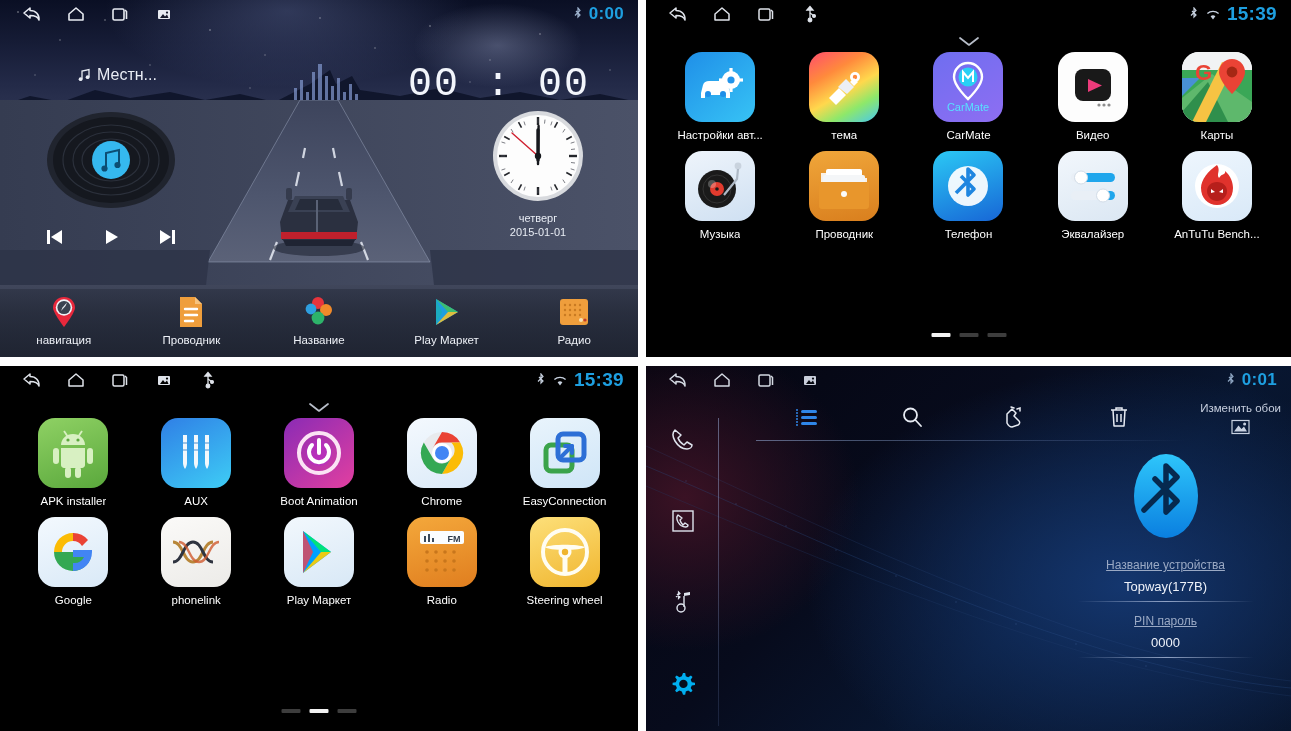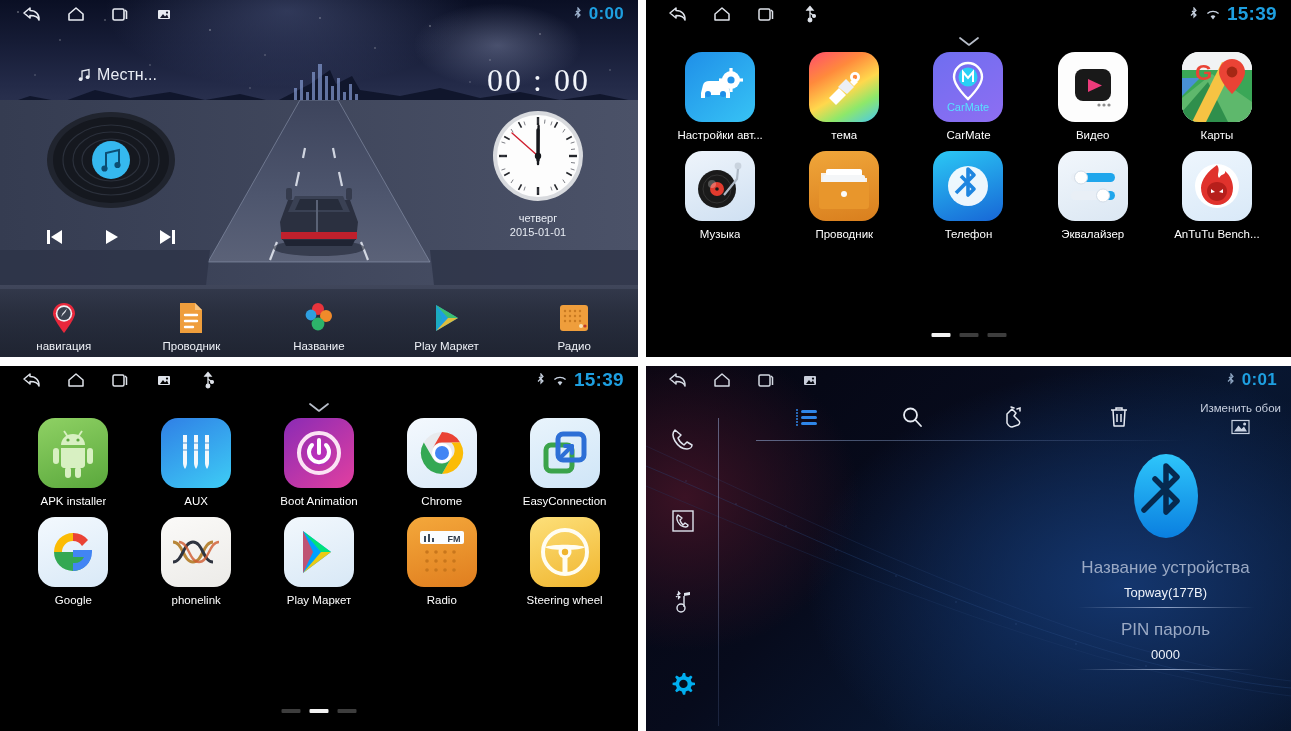--- a/index.html
+++ b/index.html
@@ -45,32 +45,32 @@
       radial-gradient(1px 1px at 595px 14px, rgba(255,255,255,.6), transparent),
       radial-gradient(1px 1px at 35px 75px, rgba(255,255,255,.45), transparent),
       radial-gradient(1px 1px at 250px 88px, rgba(255,255,255,.45), transparent),
       radial-gradient(1px 1px at 470px 82px, rgba(255,255,255,.45), transparent),
       radial-gradient(1px 1px at 610px 70px, rgba(255,255,255,.5), transparent); }
   .skyline { position:absolute; left:0; top:62px; width:100%; height:50px; }
   .road-wrap { position:absolute; left:0; top:100px; width:100%; height:185px; }
   .nowplay { position:absolute; left:78px; top:66px; display:flex; align-items:center; gap:6px; z-index:12; }
   .nowplay span { color:#e9edf5; font-size:16px; }
   .bigclock { position:absolute; right:48px; top:62px; z-index:12;
-    color:#f2f5fb; font-size:32px; font-weight:300; letter-spacing:2px;
-    font-family:Liberation Serif, serif;margin-left:8px; }
+    color:#f2f5fb; font-size:40px; font-weight:300; letter-spacing:2px;
+    font-family:Liberation Mono, monospace;margin-left:8px; }
   .vinyl { position:absolute; left:45px; top:110px; width:132px; height:100px; z-index:12; }
   .mctrl { position:absolute; left:40px; top:222px; width:142px; display:flex;
     align-items:center; justify-content:space-between; z-index:12; }
   .mbtn { width:30px; height:30px; display:flex; align-items:center; justify-content:center; }
   .clockw { position:absolute; right:52px; top:108px; width:96px; text-align:center; z-index:12; }
   .clk-day { color:#e8ecf4; font-size:11px; margin-top:4px; }
   .clk-date { color:#e8ecf4; font-size:11px; margin-top:2px; }
   .dock { position:absolute; left:0; bottom:0; width:100%; height:68px; z-index:15;
     background:linear-gradient(180deg,rgba(40,46,62,.55) 0%,rgba(30,35,48,.9) 100%);
-    display:flex; align-items:center; padding-top:6px; }
+    display:flex; align-items:flex-start; padding-top:6px; }
   .dockitem { flex:1; display:flex; flex-direction:column; align-items:center; gap:5px; }
   .dockitem .lbl { color:#eef1f7; font-size:11.5px; }
   .dock-ico { width:34px; height:34px; display:flex; align-items:center; justify-content:center; }
 
   
   .drawer { background:#000; }
   .chev { position:absolute; left:50%; transform:translateX(-50%); top:34px; z-index:20; }
   .appgrid { position:absolute; left:0; top:52px; width:100%;
     display:grid; grid-template-columns:repeat(5,1fr); row-gap:10px; padding:0 12px; }
   .app { display:flex; flex-direction:column; align-items:center; gap:7px; }
@@ -97,21 +97,21 @@
     background:linear-gradient(180deg,rgba(160,180,225,.5),rgba(90,110,160,.22)); }
   .bt-side { position:absolute; left:6px; top:48px; width:62px; height:300px;
     display:flex; flex-direction:column; justify-content:space-between; align-items:center;
     padding:6px 0 10px 0; z-index:20; }
   .side-btn { width:44px; height:40px; display:flex; align-items:center; justify-content:center; }
   .wallp { position:absolute; right:10px; top:36px; display:flex; align-items:center; gap:5px; z-index:20;flex-direction:column; }
   .wallp span { color:#c6cede; font-size:11.5px; }
   .bt-right { position:absolute; right:18px; top:80px; width:215px;
     display:flex; flex-direction:column; align-items:center; z-index:20; }
   .bt-logo { width:82px; height:100px; display:flex; align-items:center; justify-content:center; }
-  .fld-label { color:#9aa9c4; font-size:17px; margin-top:12px; }
+  .fld-label { color:#9aa9c4; font-size:12px; margin-top:12px;text-decoration:underline; }
   .fld-val { color:#eef2fa; font-size:13px; margin-top:7px; }
   .fld-line { width:176px; height:1px; margin-top:7px;
     background:linear-gradient(90deg,rgba(0,0,0,0),rgba(185,200,230,.75),rgba(0,0,0,0)); }
   .waves { position:absolute; left:0; top:60px; width:100%; height:300px; opacity:.55; }
 </style>
 </head>
 <body>
 
 <div class="grid">
 

